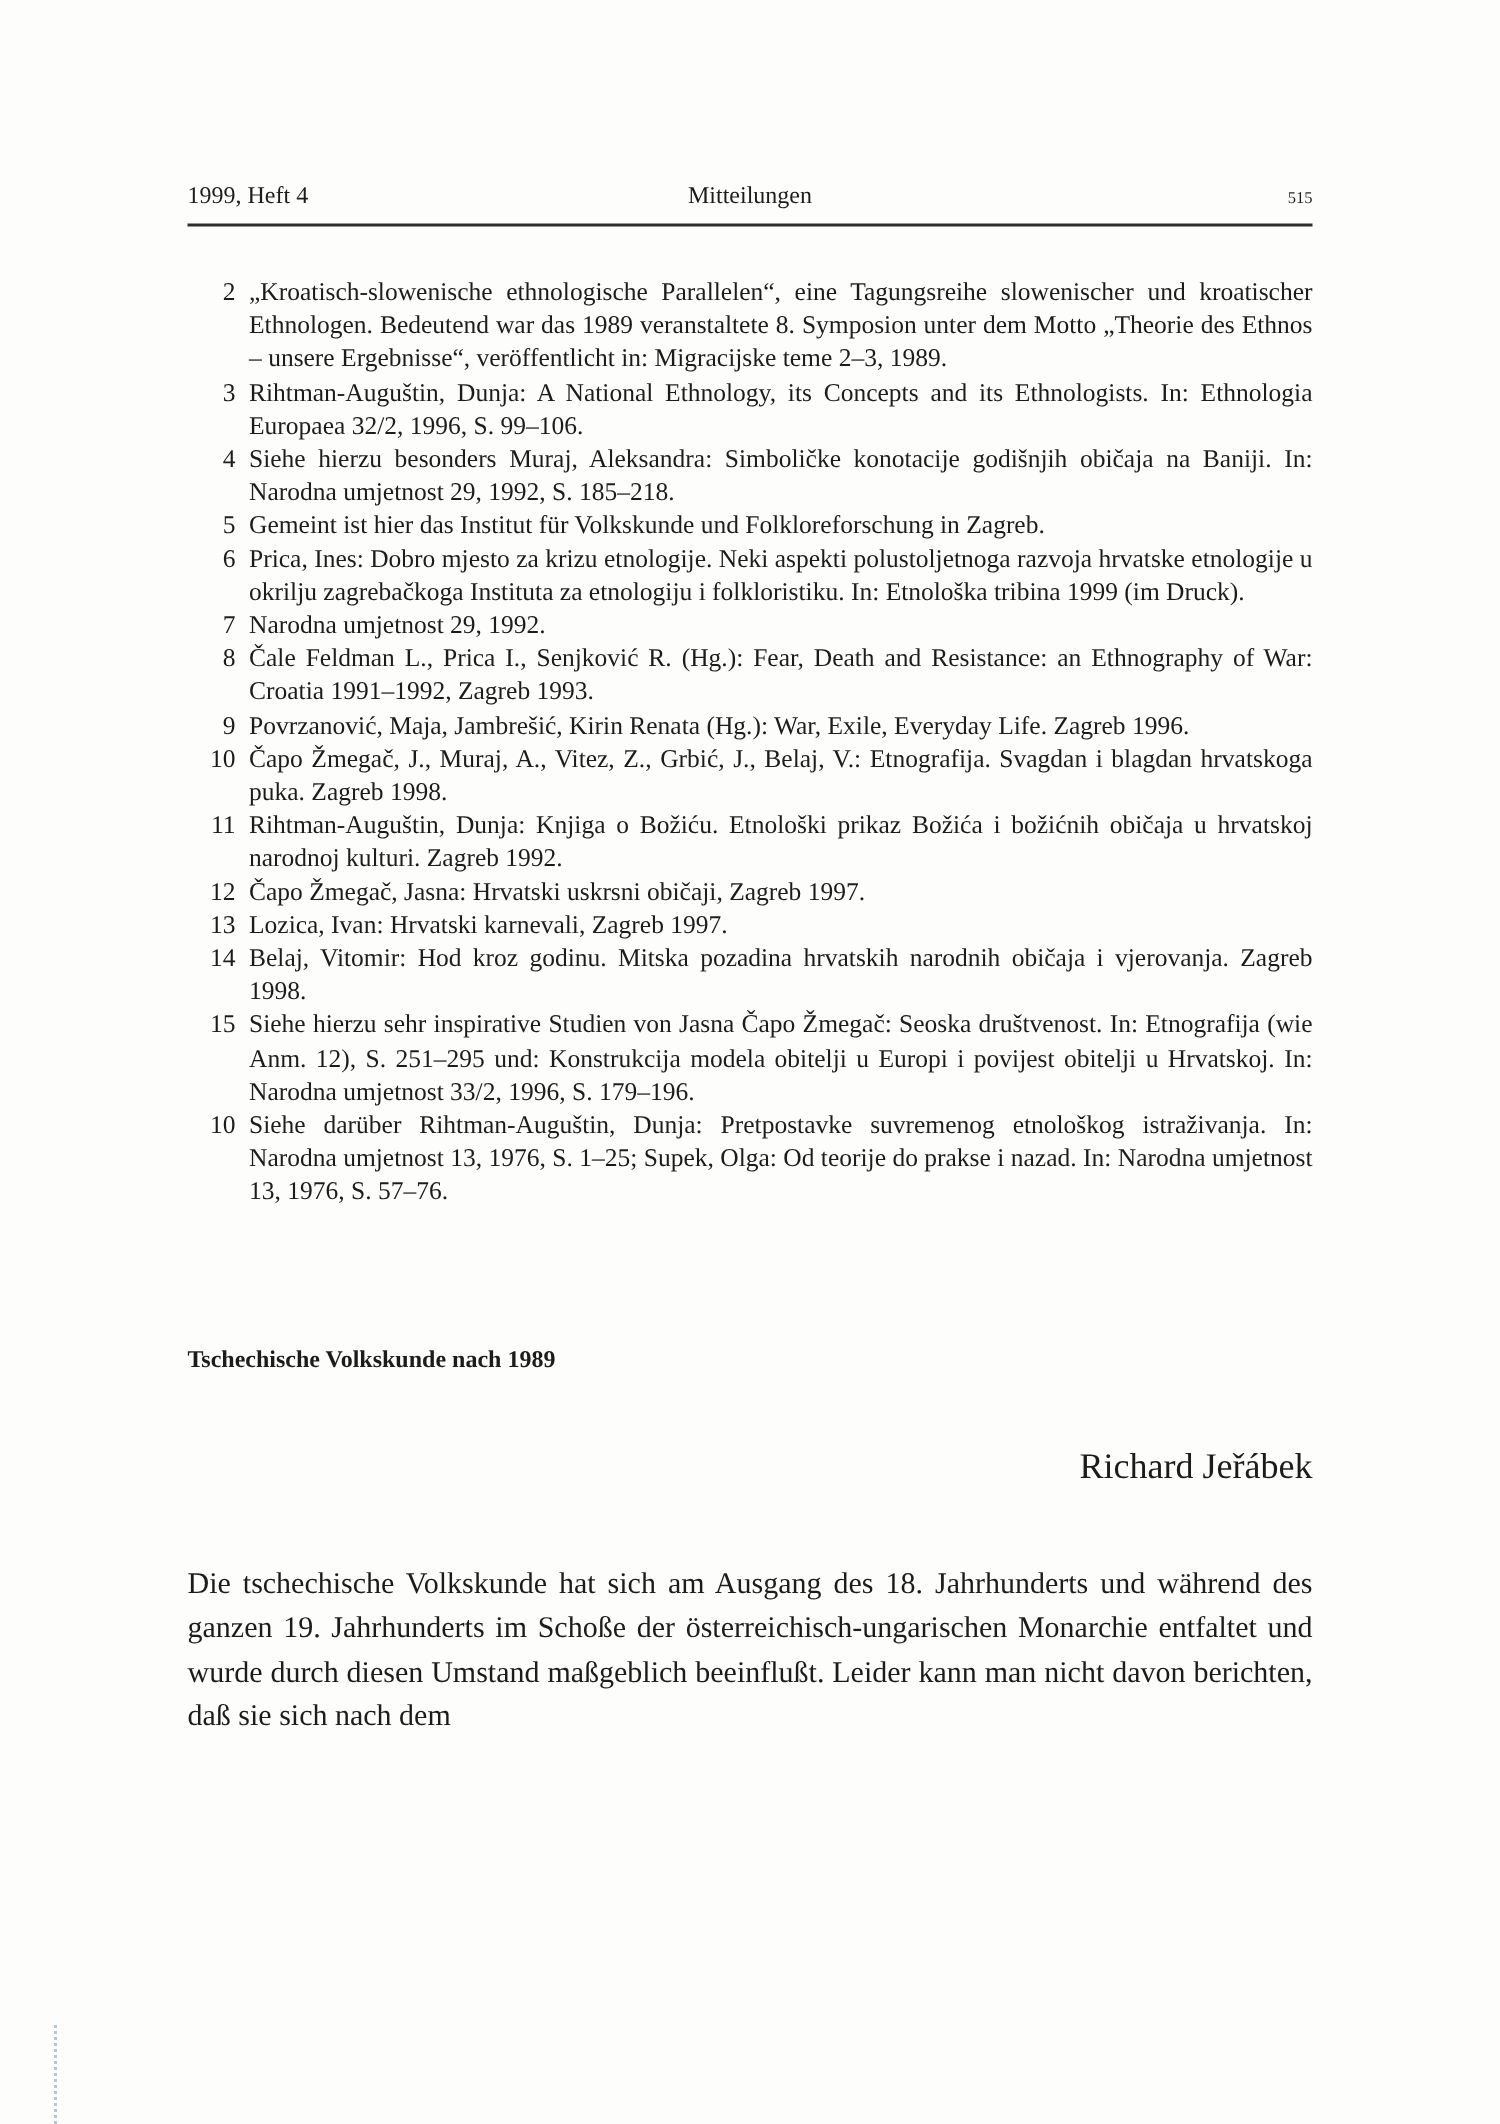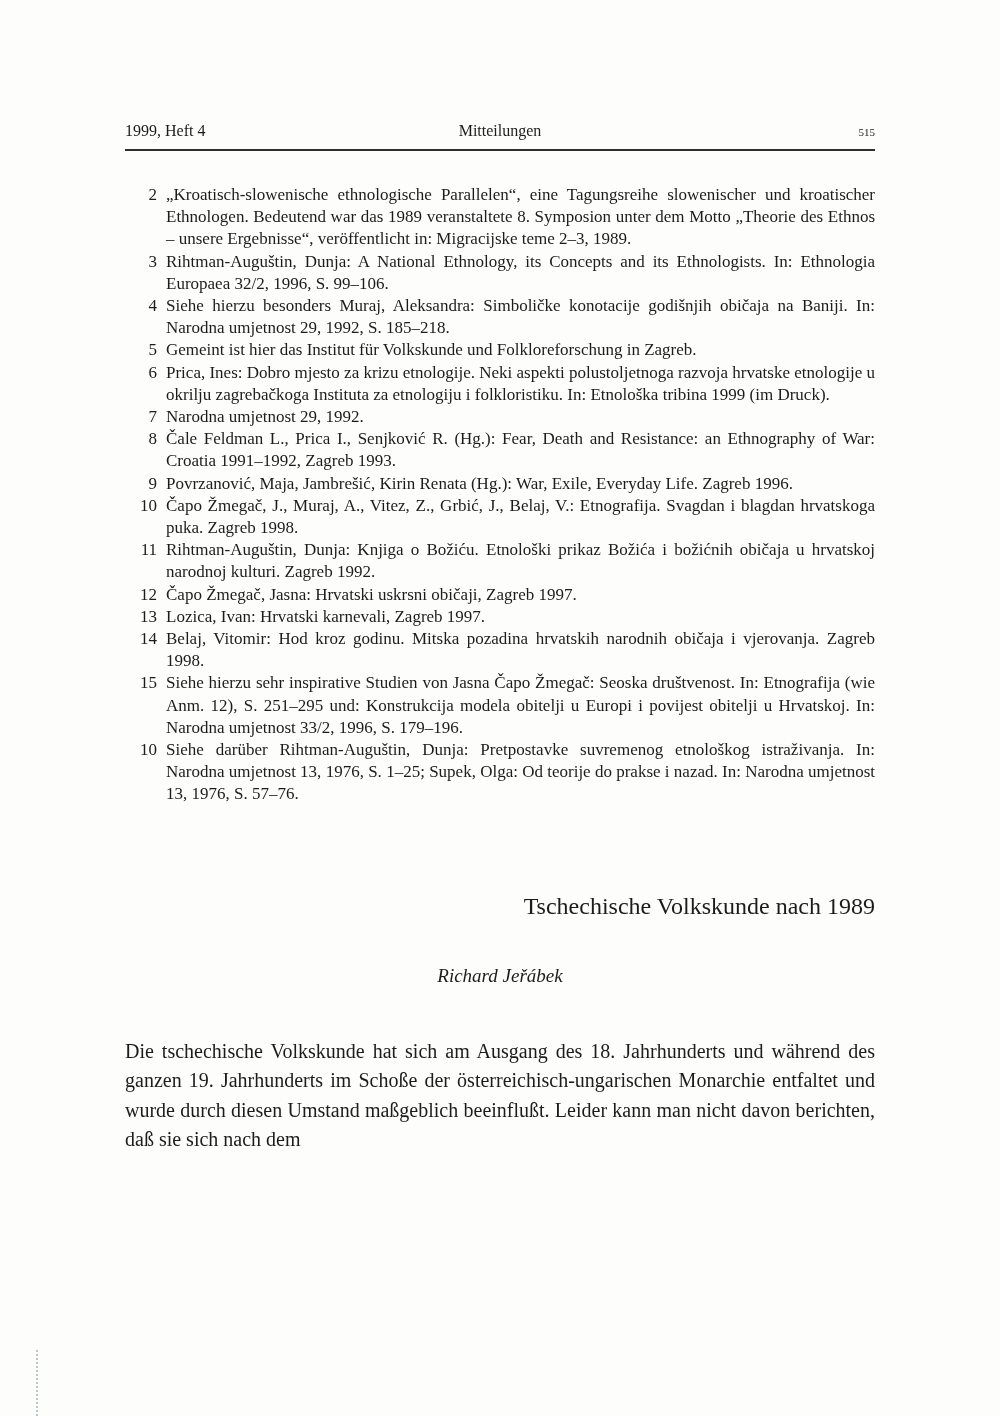--- a/index.html
+++ b/index.html
@@ -45,31 +45,30 @@
     text-align: right;
   }
   .note-text {
     flex: 1;
     margin-left: 9px;
     text-align: justify;
   }
   
   .article-title {
     margin: 84px 0 0 0;
-    text-align: right;
-    font-size: 24px;
-    font-weight: normal;
+    text-align: left;
+    font-size: 16px;
+    font-weight: bold;
     line-height: 33px;
   }
   .article-title span { display: block; }
   .article-author {
     margin-top: 42px;
-    text-align: center;
-    font-style: italic;
-    font-size: 19px;
+    text-align: right;
+    font-size: 24px;
   }
   .article-body {
     margin-top: 50px;
     font-size: 20px;
     line-height: 29.5px;
     text-align: justify;
   }
   
   .scan-dots {
     position: absolute;

